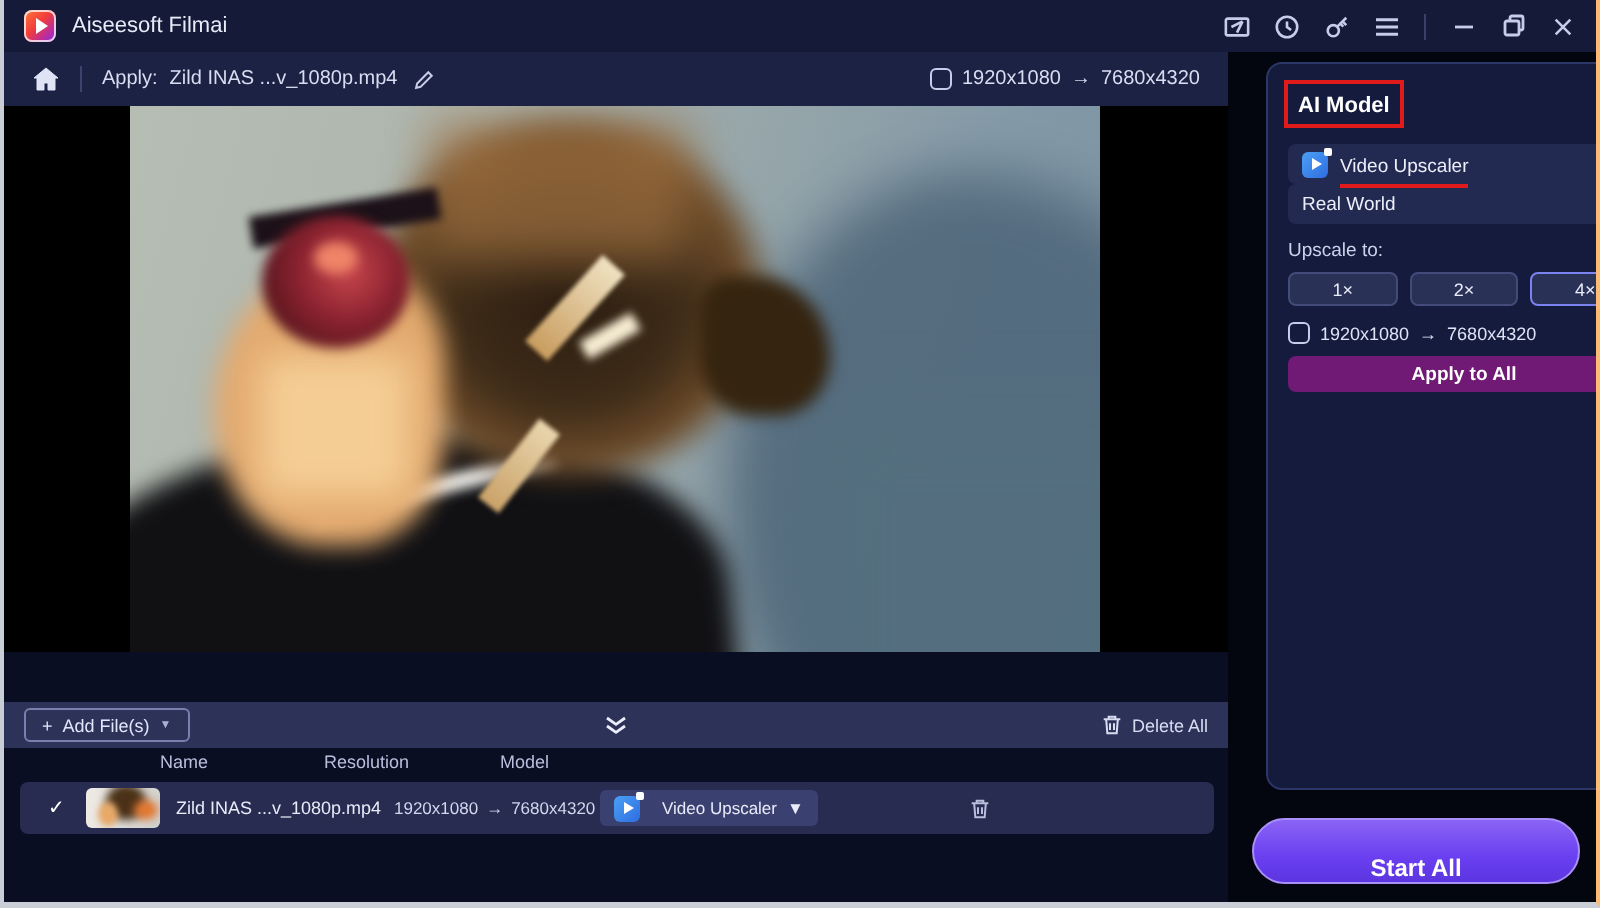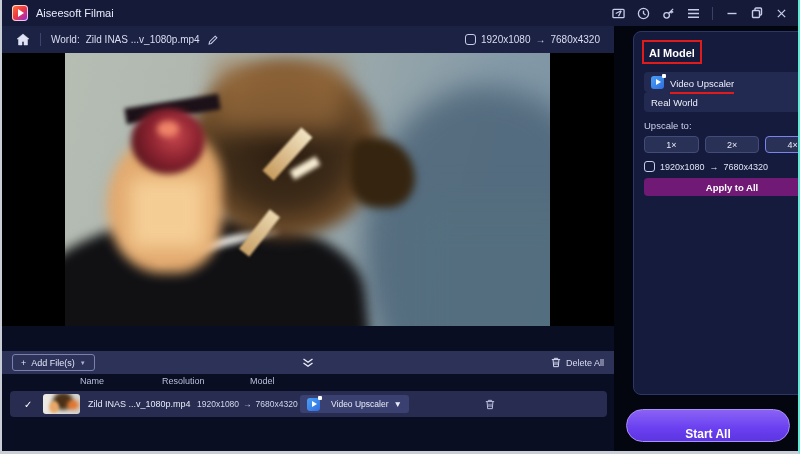--- a/index.html
+++ b/index.html
@@ -1,18 +1,18 @@
 <!DOCTYPE html>
 <html><head>
 <meta charset="utf-8">
 <style>
   * { margin:0; padding:0; box-sizing:border-box; }
   body { font-family:"Liberation Sans", sans-serif; background:#333; }
   .window { position:relative; width:800px; height:454px; background:#0a0e22; overflow:hidden;
-            border-left:2px solid #c9cdd6; border-right:2px solid #5eead4; border-bottom:3px solid #c9cdd6; }
+            border-left:2px solid #c9cdd6; border-right:2px solid #fdba74; border-bottom:3px solid #c9cdd6; }
 
   
   .titlebar { position:absolute; top:0; left:-2px; width:802px; height:26px; background:#151a38;
               display:flex; align-items:center; padding:0 8px 0 12px; }
   .appicon { width:16px; height:16px; border-radius:4px; margin-right:8px; flex:0 0 auto;
              background:linear-gradient(135deg,#ff7a3c 0%,#f03c3c 45%,#b02bb0 80%,#7a35d8 100%);
              display:flex; align-items:center; justify-content:center; box-shadow:inset 0 0 0 1px rgba(255,255,255,.75); }
   .appicon .tri { width:0; height:0; border-left:6px solid #fff; border-top:4px solid transparent; border-bottom:4px solid transparent; margin-left:1px; }
   .apptitle { color:#e8ebf8; font-size:11px; }
   .tb-spacer { flex:1; }
@@ -158,21 +158,21 @@
           <path d="M2 2l8 8M10 2l-8 8"></path>
         </svg>
     </div>
   </div>
 
   <div class="namebar">
     <svg width="14" height="13" viewBox="0 0 14 13" style="stroke:#dfe3f5;fill:#dfe3f5;stroke-width:.5">
         <path d="M7 1L1 6h1.5v6h3.5V8.5h2V12h3.5V6H13z"></path>
       </svg>
     <div class="nb-divider"></div>
-    <span class="nb-text">World:</span>
+    <span class="nb-text">Apply:</span>
     <span class="nb-text" style="margin-left:6px">Zild  INAS ...v_1080p.mp4</span>
     <svg width="12" height="12" viewBox="0 0 14 14" style="stroke:#c7cce8;fill:none;stroke-width:1.2;margin-left:7px">
         <path d="M9.5 2.5l2 2L5 11l-2.6.6L3 9z"></path>
       </svg>
     <div class="nb-right">
       <div class="monframe"></div>
       <span class="nb-text">1920x1080</span>
       <span class="nb-text arrow">→</span>
       <span class="nb-text">7680x4320</span>
     </div>

